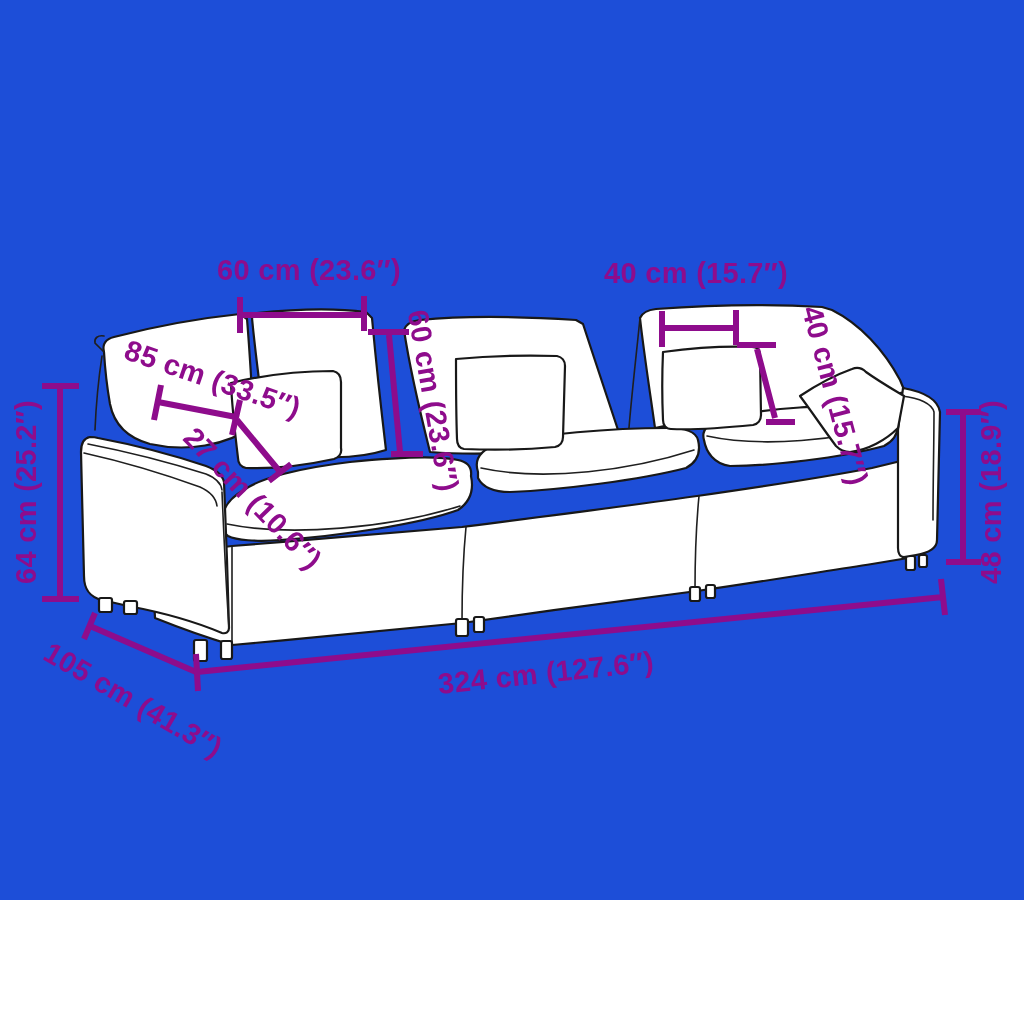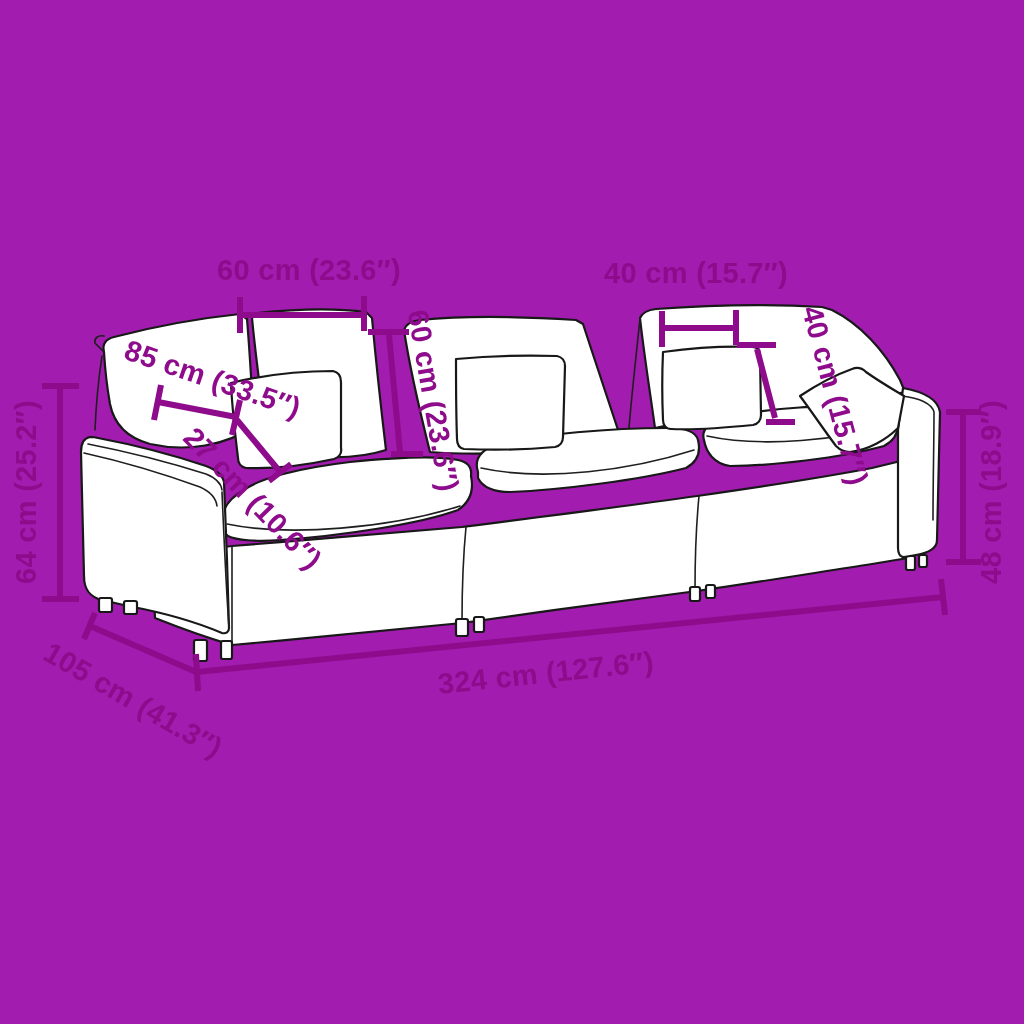--- a/index.html
+++ b/index.html
@@ -1,16 +1,16 @@
 <!DOCTYPE html>
 <html><head>
 <meta charset="utf-8">
 <style>
   html,body{margin:0;padding:0;background:#ffffff;}
-  .stage{width:1024px;height:1024px;position:relative;background:#a21caf;overflow:hidden;}
+  .stage{width:1024px;height:900px;position:relative;background:#1d4ed8;overflow:hidden;}
   svg{display:block;}
   .sofa-fill{fill:#ffffff;stroke:#181818;stroke-width:2.2;stroke-linejoin:round;}
   .sofa-thin{fill:none;stroke:#1f1f1f;stroke-width:1.6;stroke-linecap:round;}
   .dim-line{fill:none;stroke-width:6;stroke-linecap:butt;}
   .dim-text{font-family:"Liberation Sans","DejaVu Sans",sans-serif;font-weight:bold;font-size:29px;letter-spacing:0.3px;}
 </style>
 </head>
 <body>
 
 <div class="stage">

